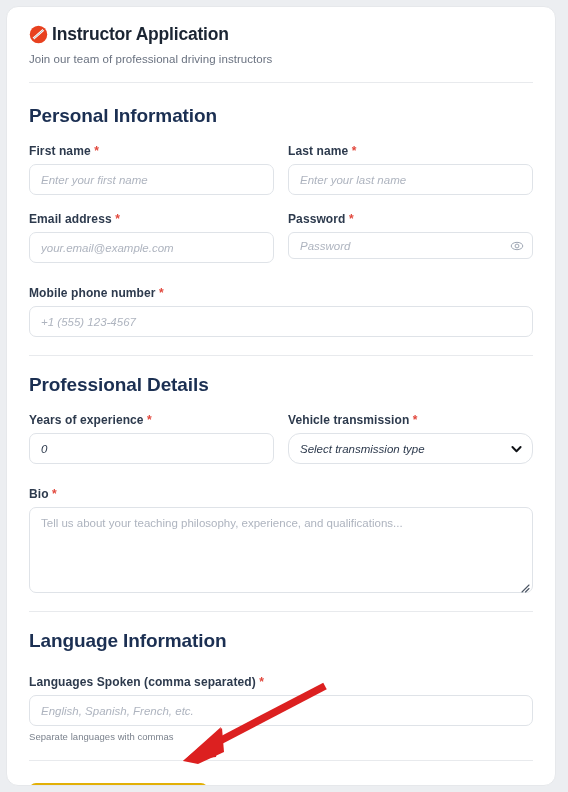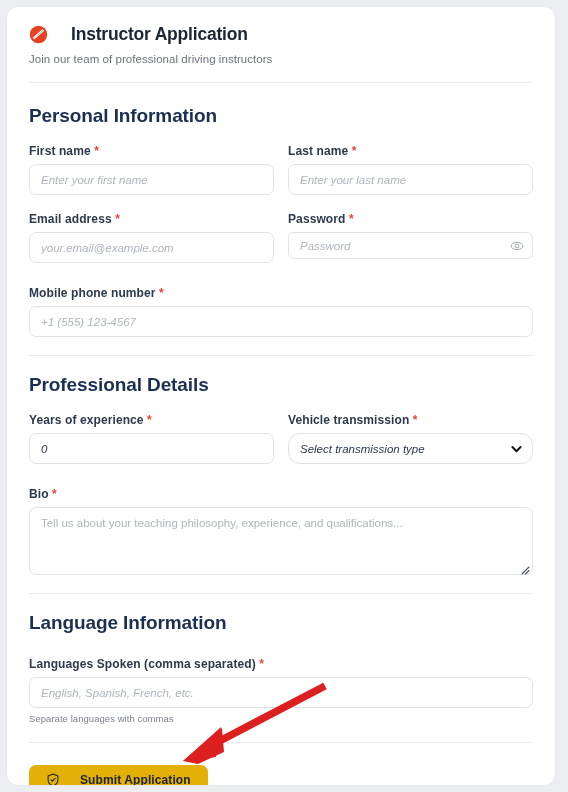--- a/index.html
+++ b/index.html
@@ -27,21 +27,21 @@
     box-sizing: border-box;
     overflow: hidden;
   }
   .inner {
     padding: 18px 22px 0 22px;
   }
   
   .header-row {
     display: flex;
     align-items: center;
-    gap: 23px;
+    gap: 4px;
   }
   .brand-icon {
     width: 19px;
     height: 19px;
     flex: 0 0 19px;
     display: block;
   }
   .page-title {
     font-size: 17.5px;
     font-weight: bold;
@@ -143,21 +143,21 @@
     position: absolute;
     right: 10px;
     top: 50%;
     transform: translateY(-50%);
     pointer-events: none;
     line-height: 0;
   }
   .textarea {
     width: 100%;
     box-sizing: border-box;
-    height: 68px;
+    height: 86px;
     border: 1px solid #dfe3e8;
     border-radius: 7px;
     background: #ffffff;
     font-family: "Liberation Sans", sans-serif;
     font-size: 11.5px;
     color: #2d3a4d;
     padding: 9px 11px;
     outline: none;
     resize: none;
     display: block;

